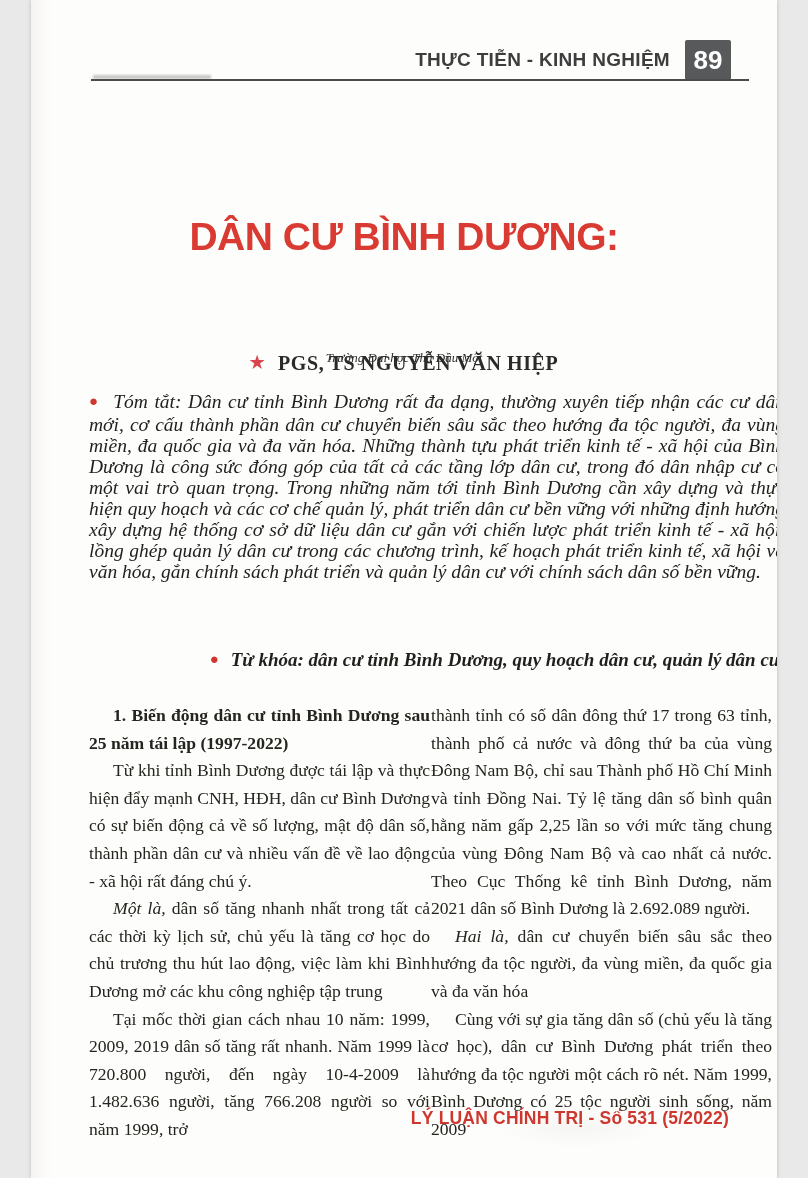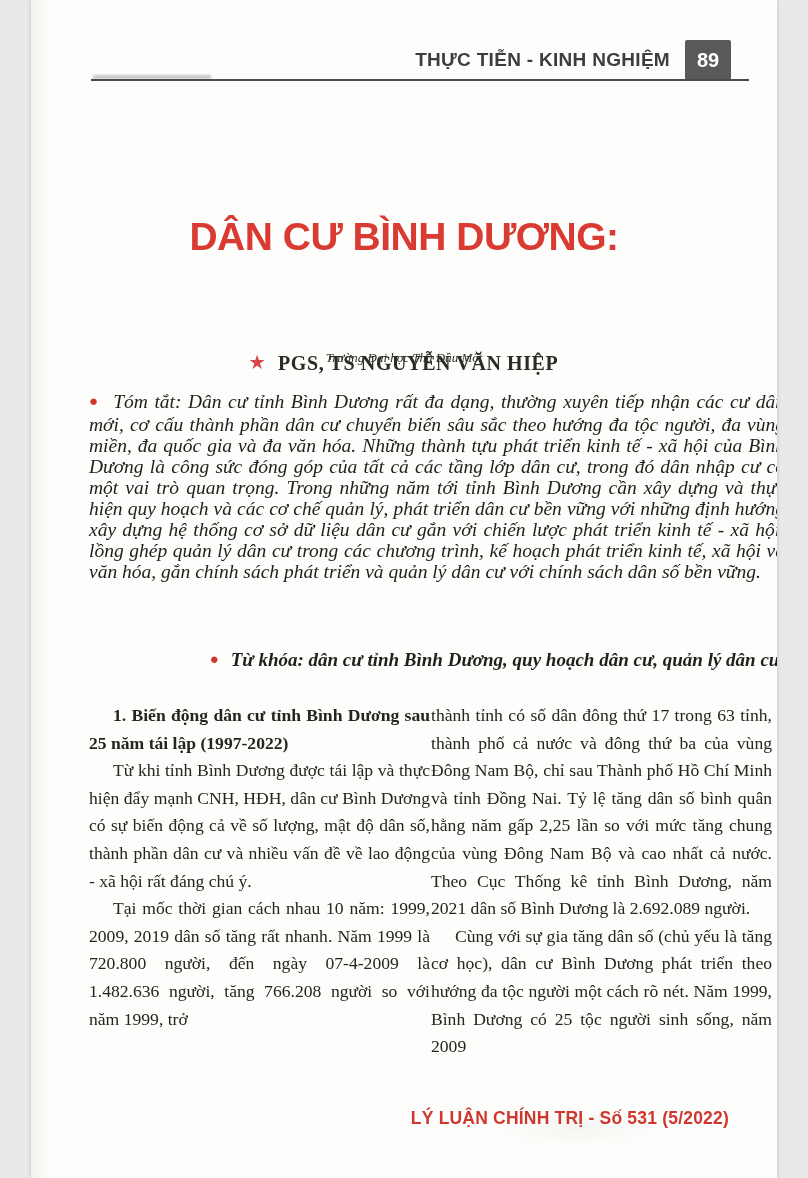--- a/index.html
+++ b/index.html
@@ -12,21 +12,21 @@
     color:#23221f;
     overflow:hidden;
     box-shadow:0 0 4px rgba(0,0,0,.2);
   }
   
   .header{position:absolute;top:40px;left:60px;right:46px;height:40px;
     display:flex;justify-content:flex-end;align-items:center;gap:15px;}
   .section-label{font-family:"Liberation Sans",sans-serif;font-weight:700;
     font-size:19px;color:#3e3d3d;letter-spacing:.3px;}
   .page-badge{width:46px;height:40px;background:#58595b;color:#fff;
-    font-family:"Liberation Sans",sans-serif;font-weight:700;font-size:20px;
+    font-family:"Liberation Sans",sans-serif;font-weight:700;font-size:26px;
     display:flex;align-items:center;justify-content:center;border-radius:2px;}
   .header-rule{position:absolute;top:79px;left:60px;width:658px;height:2px;background:#4c4c4c;}
   .header-rule::before{content:"";position:absolute;left:2px;top:-4px;width:118px;height:4px;
     background:rgba(80,80,80,.30);filter:blur(1px);}
   
   .title{position:absolute;top:186px;left:0;width:100%;text-align:center;
     font-family:"Liberation Sans",sans-serif;font-weight:700;color:#d93a31;
     font-size:39px;line-height:50px;letter-spacing:-.5px;}
   .title span{display:block;text-align:center;}
   
@@ -88,24 +88,26 @@
   <p class="keywords">
     <span class="bullet">●</span>
     <span>Từ khóa:</span>
     <span> dân cư tỉnh Bình Dương, quy hoạch dân cư, quản lý dân cư.</span>
   </p>
 
   <div class="columns">
     <div class="col">
       <p class="heading">1. Biến động dân cư tỉnh Bình Dương sau 25 năm tái lập (1997-2022)</p>
       <p><span>Từ khi tỉnh Bình Dương được tái lập và thực hiện đẩy mạnh CNH, HĐH, dân cư Bình Dương có sự biến động cả về số lượng, mật độ dân số, thành phần dân cư và nhiều vấn đề về lao động - xã hội rất đáng chú ý.</span></p>
-      <p><span>Tại mốc thời gian cách nhau 10 năm: 1999, 2009, 2019 dân số tăng rất nhanh. Năm 1999 là 720.800 người, đến ngày 07-4-2009 là 1.482.636 người, tăng 766.208 người so với năm 1999, trở</span></p>
+      <p><span class="lead">Một là,</span><span> dân số tăng nhanh nhất trong tất cả các thời kỳ lịch sử, chủ yếu là tăng cơ học do chủ trương thu hút lao động, việc làm khi Bình Dương mở các khu công nghiệp tập trung</span></p>
+      <p><span>Tại mốc thời gian cách nhau 10 năm: 1999, 2009, 2019 dân số tăng rất nhanh. Năm 1999 là 720.800 người, đến ngày 10-4-2009 là 1.482.636 người, tăng 766.208 người so với năm 1999, trở</span></p>
     </div>
     <div class="col">
       <p class="noindent"><span>thành tỉnh có số dân đông thứ 17 trong 63 tỉnh, thành phố cả nước và đông thứ ba của vùng Đông Nam Bộ, chỉ sau Thành phố Hồ Chí Minh và tỉnh Đồng Nai. Tỷ lệ tăng dân số bình quân hằng năm gấp 2,25 lần so với mức tăng chung của vùng Đông Nam Bộ và cao nhất cả nước. Theo Cục Thống kê tỉnh Bình Dương, năm 2021 dân số Bình Dương là 2.692.089 người.</span></p>
+      <p><span class="lead">Hai là,</span><span> dân cư chuyển biến sâu sắc theo hướng đa tộc người, đa vùng miền, đa quốc gia và đa văn hóa</span></p>
       <p><span>Cùng với sự gia tăng dân số (chủ yếu là tăng cơ học), dân cư Bình Dương phát triển theo hướng đa tộc người một cách rõ nét. Năm 1999, Bình Dương có 25 tộc người sinh sống, năm 2009</span></p>
     </div>
   </div>
 
   <div class="footer">
     <span>LÝ LUẬN CHÍNH TRỊ</span>
     <span>- Số 531 (5/2022)</span>
   </div>
 
   <div class="blemish"></div>

